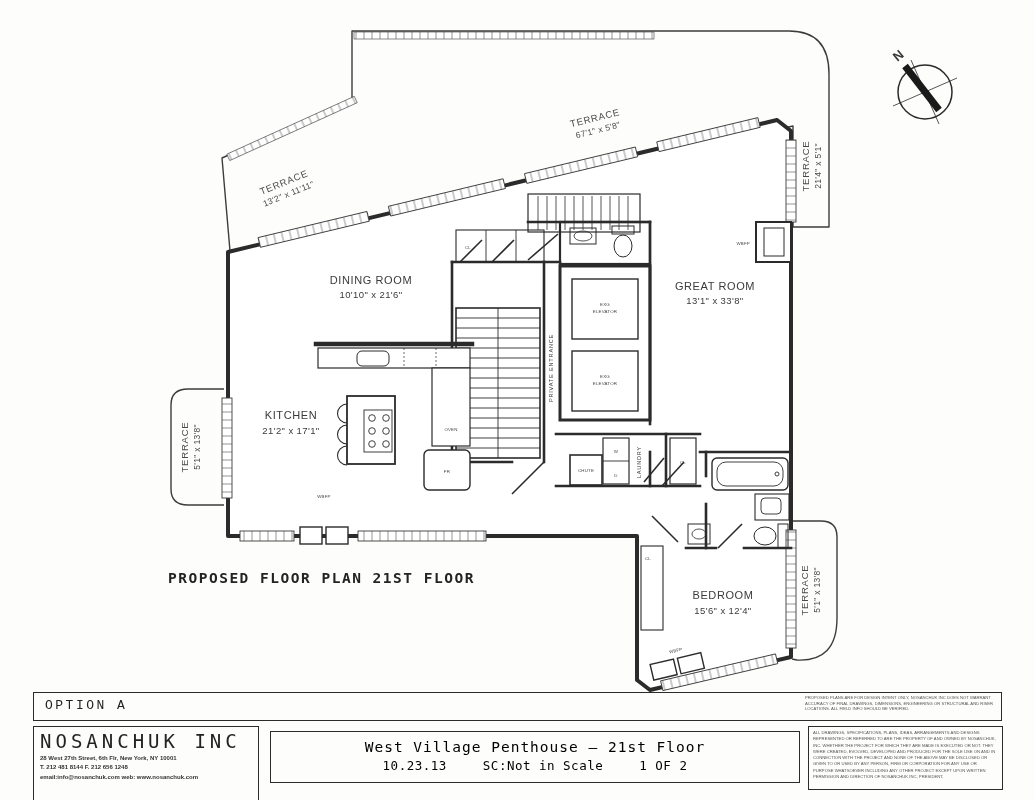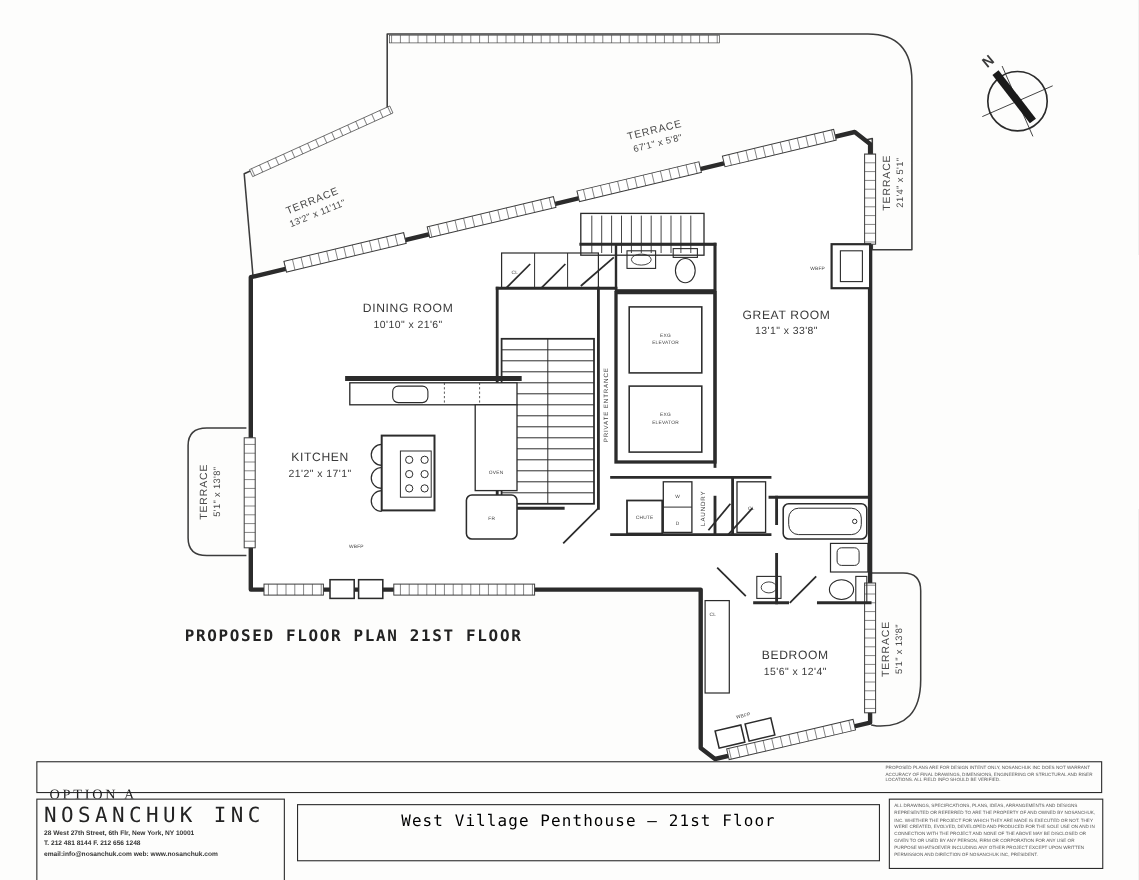--- a/index.html
+++ b/index.html
@@ -11,22 +11,22 @@
   .room-name{font-size:11px;letter-spacing:.6px;}
   .room-dims{font-size:9.5px;letter-spacing:.4px;}
   .terr-name{font-size:9.5px;letter-spacing:.8px;fill:#4a4a4a;}
   .terr-dims{font-size:8.5px;letter-spacing:.3px;fill:#4a4a4a;}
   .tiny{font-size:4.4px;letter-spacing:.2px;fill:#444;}
   .small{font-size:5.6px;letter-spacing:.8px;fill:#3a3a3a;}
   .caption{font-size:14.5px;letter-spacing:1.5px;font-weight:bold;}
   .north{font-size:13px;font-weight:bold;}
   
   .band{position:absolute;left:33px;top:692px;width:969px;height:29px;border:1.6px solid #2b2b2b;box-sizing:border-box;}
-  .band .opt{position:absolute;left:11px;top:5px;font-family:Liberation Serif, serif;
-             font-size:13px;letter-spacing:2.5px;color:#232323;margin-top:16px;}
+  .band .opt{position:absolute;left:11px;top:5px;font-family:Liberation Mono, monospace;
+             font-size:13px;letter-spacing:2.5px;color:#232323;}
   .band .fine{position:absolute;right:4px;top:2px;width:192px;font-size:4.2px;line-height:1.35;
               color:#555;text-transform:uppercase;}
   .tb{position:absolute;border:1.6px solid #2b2b2b;box-sizing:border-box;background:#fdfdfc;}
   .tb-firm{left:33px;top:726px;width:226px;height:80px;padding:3px 6px;}
   .tb-firm .name{font-family:"DejaVu Sans Mono",monospace;font-size:19px;letter-spacing:4px;
                  color:#232323;white-space:nowrap;}
   .tb-firm .addr{font-size:6px;font-weight:bold;line-height:1.55;color:#333;margin-top:2px;}
   .tb-proj{left:270px;top:731px;width:530px;height:52px;text-align:center;
            font-family:"DejaVu Sans Mono",monospace;color:#000000;}
   .tb-proj .title{font-size:14.5px;letter-spacing:1px;margin-top:7px;}
@@ -277,17 +277,22 @@
   <div class="name">NOSANCHUK INC</div>
   <div class="addr">
     <div>28 West 27th Street, 6th Flr, New York, NY 10001</div>
     <div>T. 212 481 8144    F. 212 656 1248</div>
     <div>email:info@nosanchuk.com    web: www.nosanchuk.com</div>
   </div>
 </div>
 
 <div class="tb tb-proj">
   <div class="title">West Village Penthouse – 21st Floor</div>
+  <div class="meta">
+    <span>10.23.13</span>
+    <span>SC:Not in Scale</span>
+    <span>1 OF 2</span>
+  </div>
 </div>
 
 <div class="tb tb-notes">ALL DRAWINGS, SPECIFICATIONS, PLANS, IDEAS, ARRANGEMENTS AND DESIGNS REPRESENTED OR REFERRED TO ARE THE PROPERTY OF AND OWNED BY NOSANCHUK, INC. WHETHER THE PROJECT FOR WHICH THEY ARE MADE IS EXECUTED OR NOT. THEY WERE CREATED, EVOLVED, DEVELOPED AND PRODUCED FOR THE SOLE USE ON AND IN CONNECTION WITH THE PROJECT AND NONE OF THE ABOVE MAY BE DISCLOSED OR GIVEN TO OR USED BY ANY PERSON, FIRM OR CORPORATION FOR ANY USE OR PURPOSE WHATSOEVER INCLUDING ANY OTHER PROJECT EXCEPT UPON WRITTEN PERMISSION AND DIRECTION OF NOSANCHUK INC, PRESIDENT.</div>
 
 </div>
 
 </body></html>

